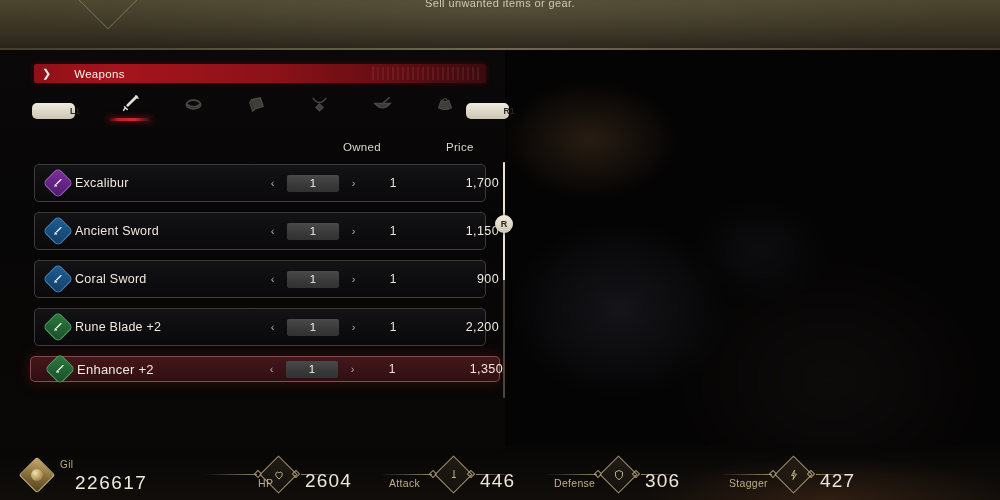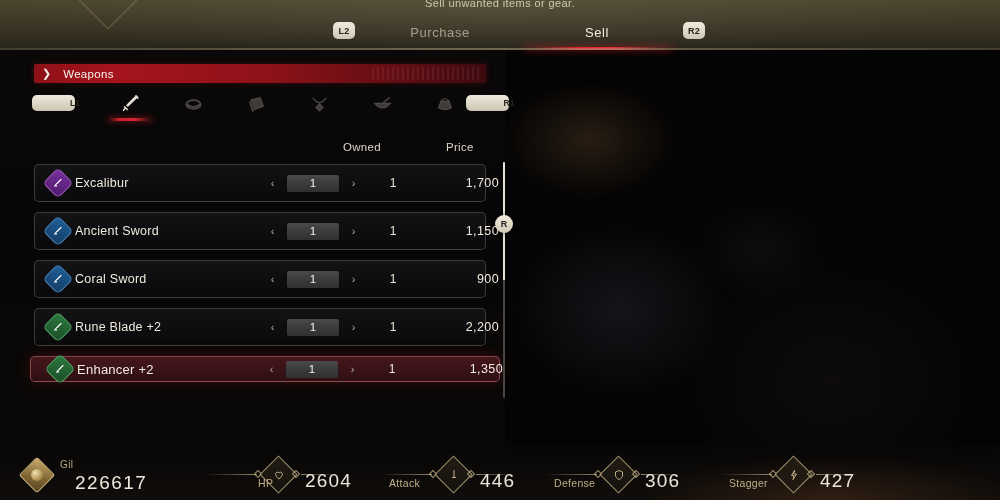--- a/index.html
+++ b/index.html
@@ -99,29 +99,29 @@
   }
   #weapons-banner-noise{
     position:absolute; right:4px; top:3px; width:110px; height:13px;
     background:repeating-linear-gradient(90deg, rgba(255,180,180,.10) 0 2px, rgba(0,0,0,0) 2px 5px);
     opacity:.8;
   }
   #weapons-chevron{
     margin-left:8px; font-size:11px; color:#f6eeea; line-height:1;
   }
   #weapons-label{
-    margin-left:12px; font-size:11.5px; color:#f7f1ea; letter-spacing:.3px;
+    margin-left:23px; font-size:11.5px; color:#f7f1ea; letter-spacing:.3px;
   }
 
   
   #icon-strip{
     position:absolute; left:28px; top:94px; width:460px; height:32px;
   }
   .bumper-small{
-    position:absolute; top:1px;
+    position:absolute; top:9px;
     width:21px; height:16px; border-radius:5px;
     background:linear-gradient(180deg,#efeade,#ccc5b2);
     color:#2b2519; font-size:8.5px; font-weight:bold;
     display:flex; align-items:center; justify-content:center;padding-left:43px;
   }
   #bumper-l1{ left:4px; }
   #bumper-r1{ left:438px; }
   .cat-icon{
     position:absolute; top:-4px; width:34px; height:28px;
     display:flex; align-items:center; justify-content:center;
@@ -284,27 +284,20 @@
   <div id="bg-bottom"></div>
   <div id="bg-bottom-right-glow"></div>
 </div>
 
 <div id="topbar">
   <div id="topbar-shade"></div>
   <div id="diamond-ornament"></div>
 
   <div id="hint-text">Sell unwanted items or gear.</div>
 
-  <div id="toptabs">
-    <div class="bumper" id="bumper-l2">L2</div>
-    <div class="toptab" id="tab-purchase">Purchase</div>
-    <div class="toptab" id="tab-sell">Sell</div>
-    <div class="bumper" id="bumper-r2">R2</div>
-    <div id="tab-sell-underline"></div>
-  </div>
   <div id="topbar-bottomline"></div>
 </div>
 
 <div id="weapons-banner">
   <span id="weapons-chevron">❯</span>
   <span id="weapons-label">Weapons</span>
   <div id="weapons-banner-noise"></div>
 </div>
 
 <div id="icon-strip">

